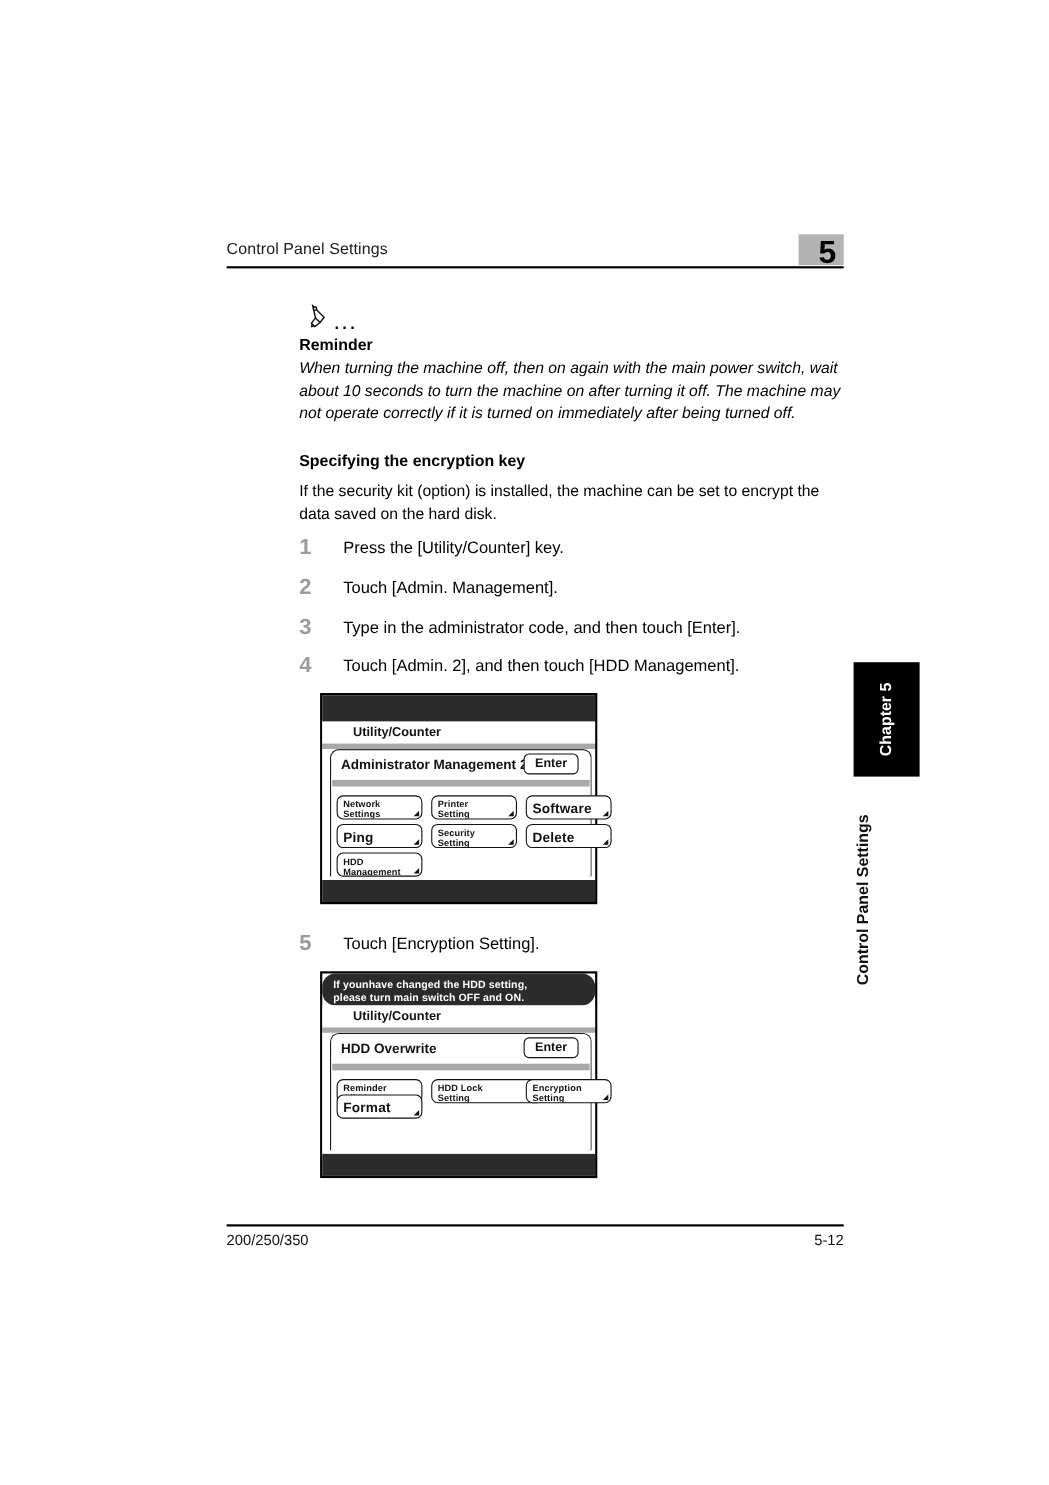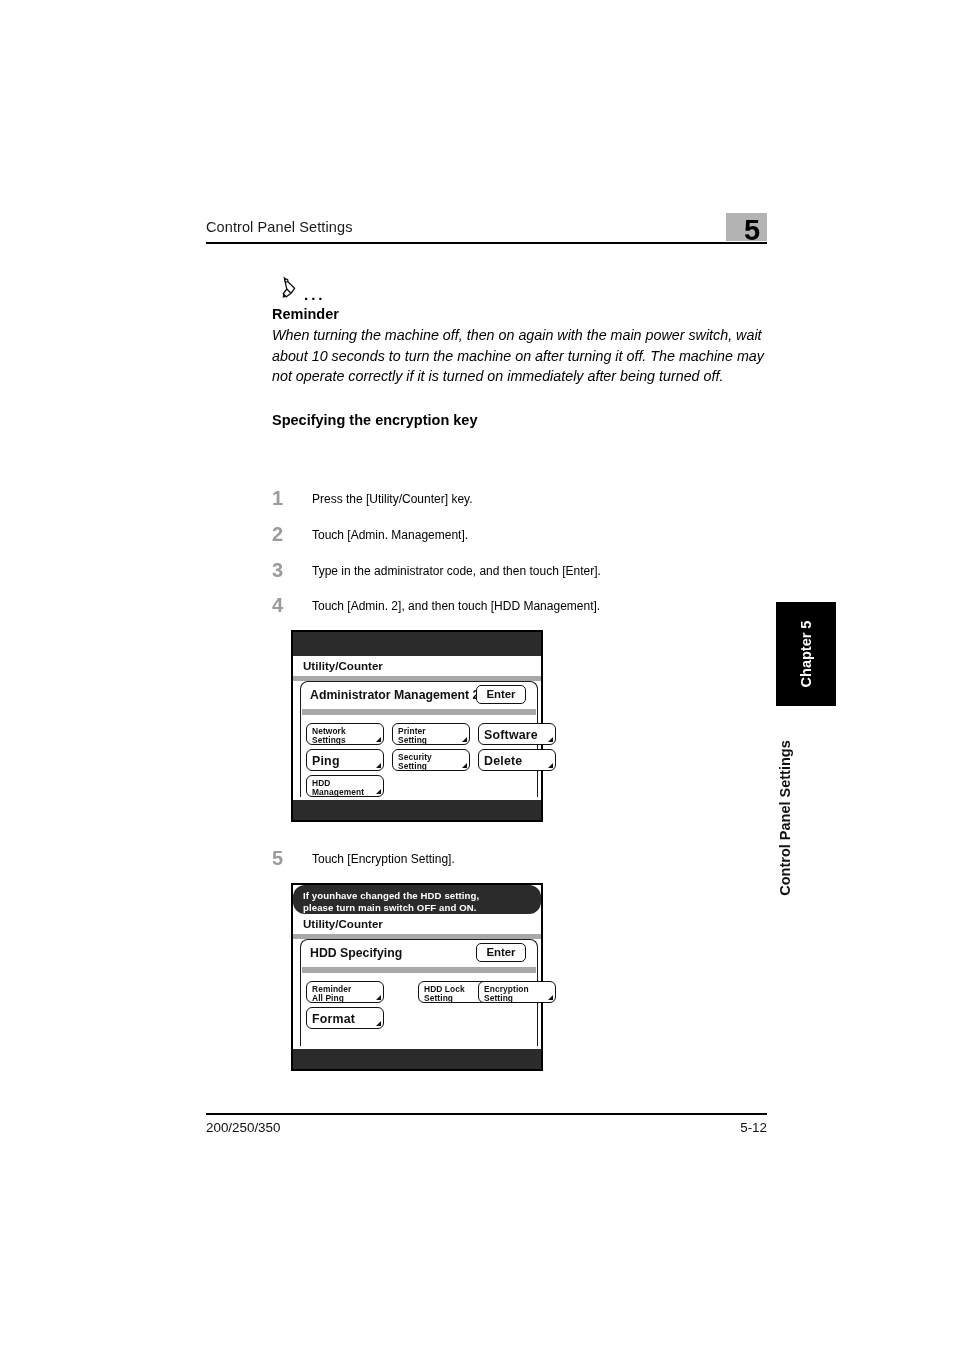--- a/index.html
+++ b/index.html
@@ -140,21 +140,21 @@
     width: 26px;
     font-size: 20px;
     font-weight: bold;
     color: #9b9b9b;
     line-height: 26px;
   }
   .step-text {
     position: absolute;
     left: 40px;
     top: 0px;
-    font-size: 12px;
+    font-size: 15px;
     line-height: 20px;
     color: #000;
   }
 
   
   .lcd {
     position: absolute;
     background: #ffffff;
     border: 2px solid #000000;
     box-sizing: border-box;
@@ -176,21 +176,21 @@
   }
   .lcd-screentitle {
     position: absolute;
     left: 0;
     width: 100%;
     background: #ffffff;
     font-size: 11.6px;
     font-weight: bold;
     color: #111;
     box-sizing: border-box;
-    padding-left: 10px;
+    padding-left: 28px;
   }
   .lcd-greystrip {
     position: absolute;
     left: 0;
     width: 100%;
     background: #a8a8a8;
   }
   .lcd-body {
     position: absolute;
     left: 0;
@@ -369,20 +369,21 @@
         <circle cx="6.4" cy="4.6" r="1.5" fill="#fff"></circle>
       </g>
       <path d="M3.2 17.8 L6.2 20.8 L2.6 21.8 Z" fill="#111"></path>
     </svg>
     <div class="note-dots">...</div>
     <div class="note-label">Reminder</div>
     <div class="note-body">When turning the machine off, then on again with the main power switch, wait about 10 seconds to turn the machine on after turning it off. The machine may not operate correctly if it is turned on immediately after being turned off.</div>
   </div>
 
   <div class="sec-heading">Specifying the encryption key</div>
+  <div class="sec-intro">If the security kit (option) is installed, the machine can be set to encrypt the data saved on the hard disk.</div>
 
   <div class="step" style="top:489px">
     <div class="step-num">1</div>
     <div class="step-text">Press the [Utility/Counter] key.</div>
   </div>
   <div class="step" style="top:525px">
     <div class="step-num">2</div>
     <div class="step-text">Touch [Admin. Management].</div>
   </div>
   <div class="step" style="top:561px">
@@ -455,41 +456,41 @@
     <div class="lcd-topbar" style="height:29px;border-radius:12px;">
       <div class="lcd-banner-text">If younhave changed the HDD setting,</div>
       <div class="lcd-banner-text" style="padding-top:0px;">please turn main switch OFF and ON.</div>
     </div>
     <div class="lcd-screentitle" style="top:29px; height:20px; line-height:20px;">Utility/Counter</div>
     <div class="lcd-greystrip" style="top:49px; height:5px;"></div>
 
     <div class="lcd-body" style="top:54px; height:110px;">
       <div class="lcd-group" style="left:7px; top:0px; width:238px; height:107px; border-top-left-radius:8px; border-top-right-radius:8px; border-bottom:none; border-bottom-left-radius:0; border-bottom-right-radius:0;"></div>
 
-      <div class="lcd-grouphdr" style="left:17px; top:6px;">HDD Specifying</div>
+      <div class="lcd-grouphdr" style="left:17px; top:6px;">HDD Overwrite</div>
       <div class="lcd-enter" style="left:183px; top:4px; width:50px; height:19px; line-height:17px;">Enter</div>
       <div class="lcd-groupstrip" style="left:9px; top:28px; width:234px; height:6px;"></div>
 
       <div class="skey" style="left:13px; top:42px; width:78px; height:22px;">
         <div class="skey-label two">Reminder</div>
         <div class="skey-label two" style="top:12px;">All Ping</div>
         <div class="skey-corner"></div>
       </div>
-      <div class="skey" style="left:99px; top:42px; width:102px; height:22px;margin-left:26px;">
+      <div class="skey" style="left:99px; top:42px; width:102px; height:22px;">
         <div class="skey-label two">HDD Lock</div>
         <div class="skey-label two" style="top:12px;">Setting</div>
         <div class="skey-corner"></div>
       </div>
       <div class="skey" style="left:185px; top:42px; width:78px; height:22px;">
         <div class="skey-label two">Encryption</div>
         <div class="skey-label two" style="top:12px;">Setting</div>
         <div class="skey-corner"></div>
       </div>
 
-      <div class="skey" style="left:13px; top:68px; width:78px; height:22px;">
+      <div class="skey" style="left:13px; top:56px; width:78px; height:22px;">
         <div class="skey-label big" style="top:0px;">Format</div>
         <div class="skey-corner"></div>
       </div>
     </div>
 
     <div class="lcd-bottombar" style="height:20px;"></div>
   </div>
 
   <div class="side-chapter">
     <div class="side-chapter-text">Chapter 5</div>

